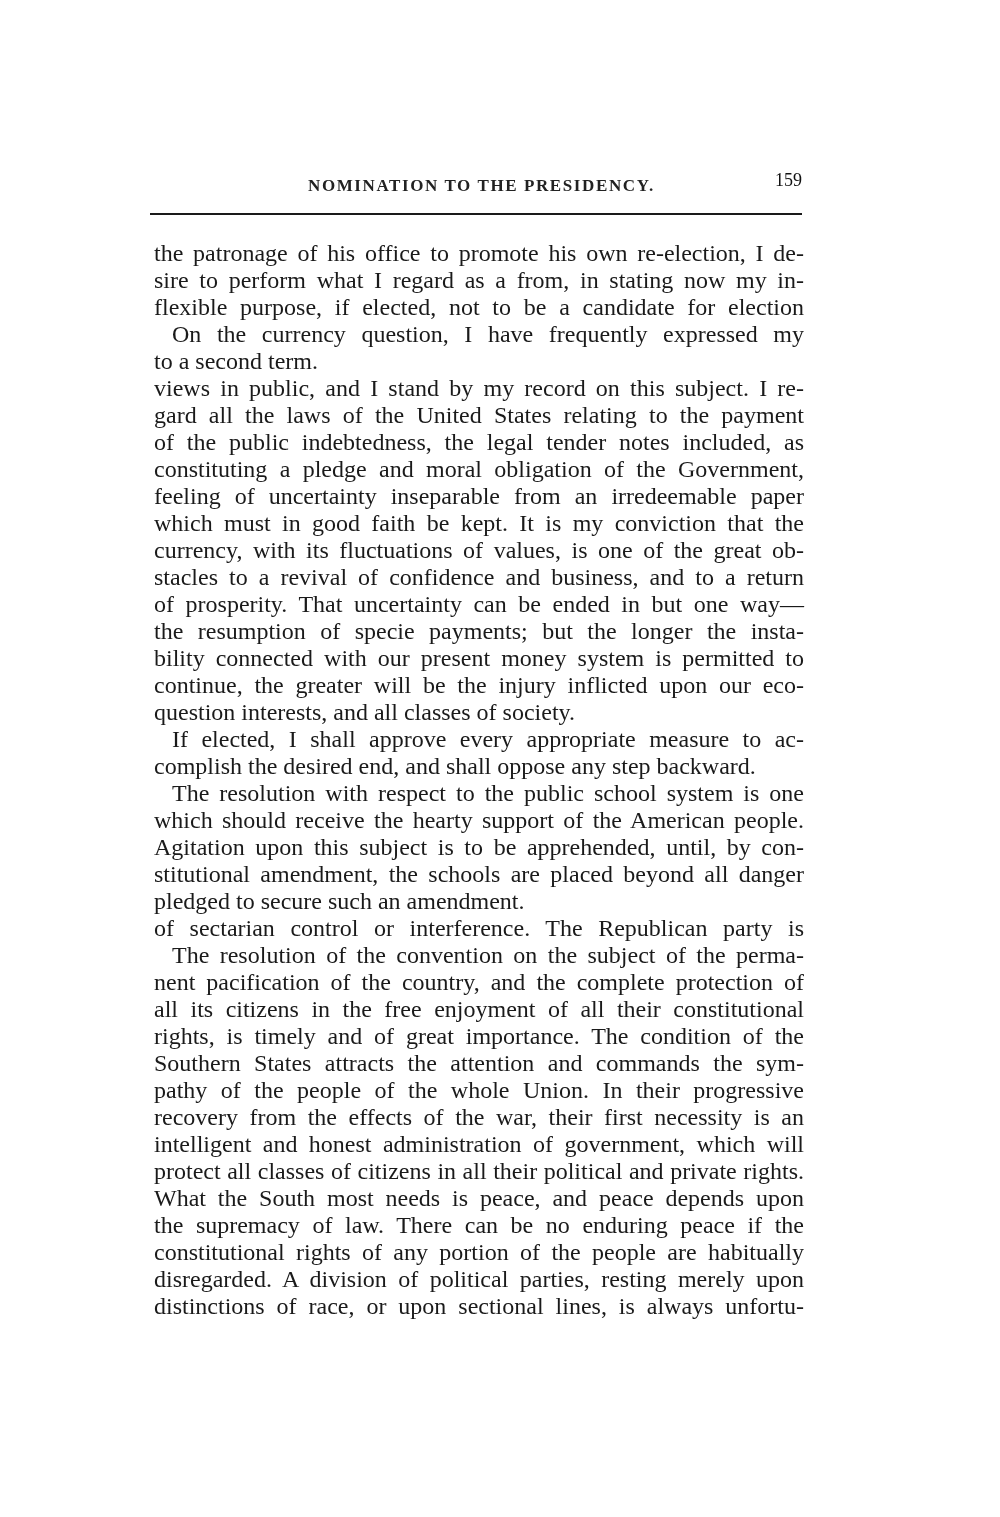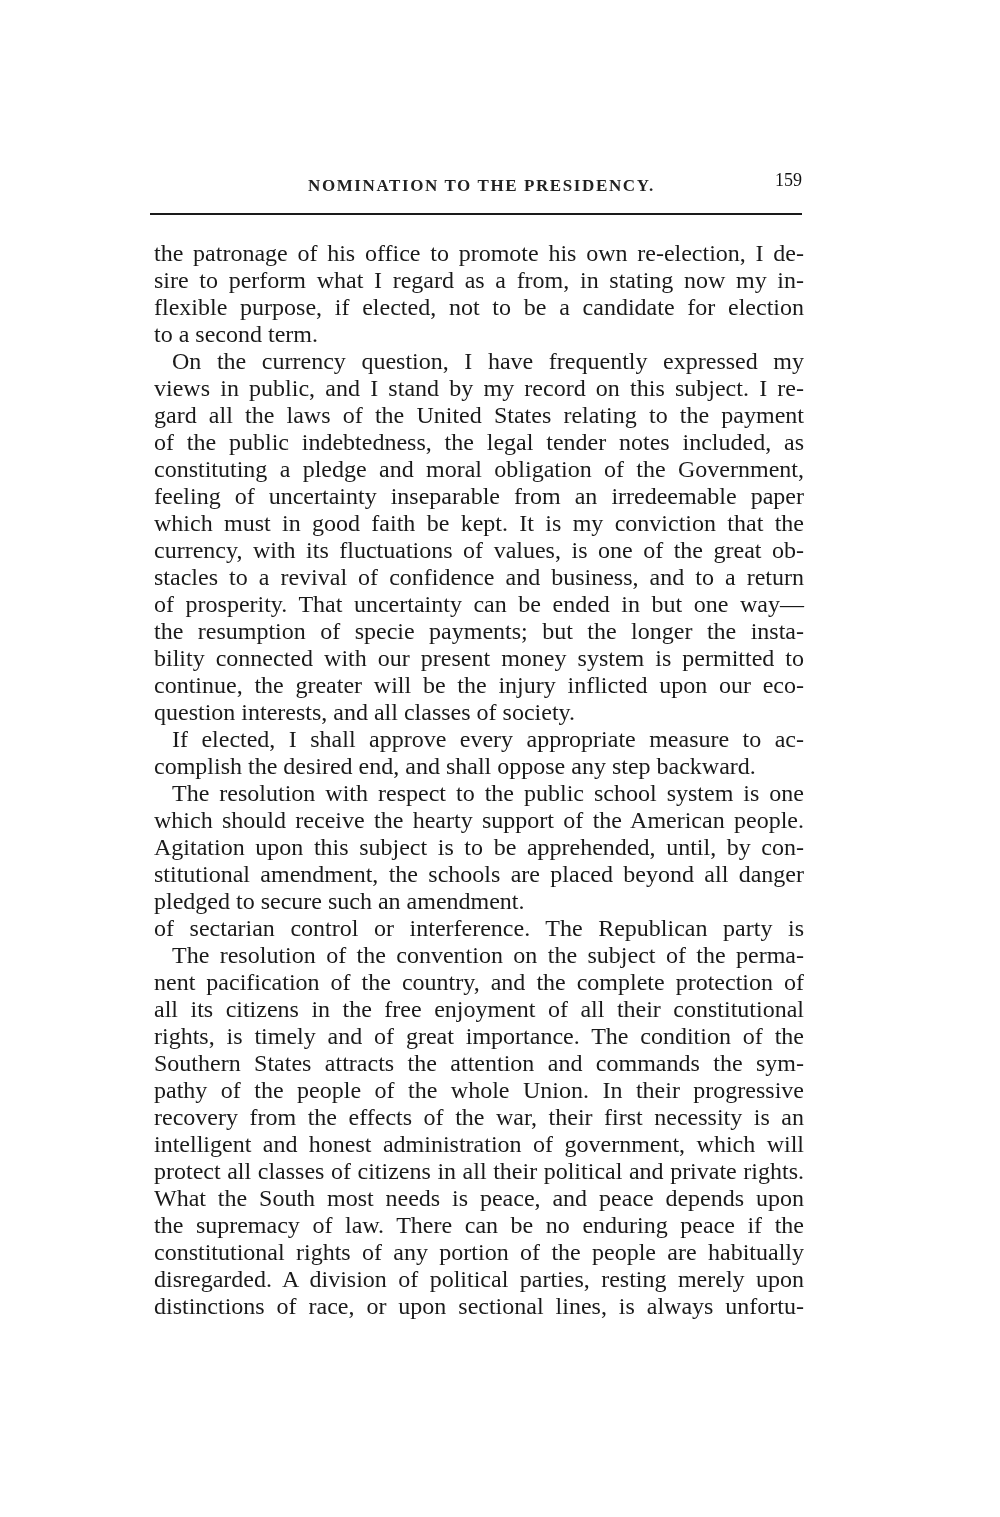--- a/index.html
+++ b/index.html
@@ -81,22 +81,22 @@
   <div class="running-head">
     <span class="running-title">NOMINATION TO THE PRESIDENCY.</span>
     <span class="page-number">159</span>
   </div>
   <div class="head-rule"></div>
 
   <div class="body-text" id="body-text">
       <span class="line">the patronage of his office to promote his own re-election, I de-</span>
       <span class="line">sire to perform what I regard as a from, in stating now my in-</span>
       <span class="line">flexible purpose, if elected, not to be a candidate for election</span>
+      <span class="line indent">On the currency question, I have frequently expressed my</span>
       <span class="line last">to a second term.</span>
-      <span class="line indent">On the currency question, I have frequently expressed my</span>
       <span class="line">views in public, and I stand by my record on this subject. I re-</span>
       <span class="line">gard all the laws of the United States relating to the payment</span>
       <span class="line">of the public indebtedness, the legal tender notes included, as</span>
       <span class="line">constituting a pledge and moral obligation of the Government,</span>
       <span class="line">feeling of uncertainty inseparable from an irredeemable paper</span>
       <span class="line">which must in good faith be kept. It is my conviction that the</span>
       <span class="line">currency, with its fluctuations of values, is one of the great ob-</span>
       <span class="line">stacles to a revival of confidence and business, and to a return</span>
       <span class="line">of prosperity. That uncertainty can be ended in but one way—</span>
       <span class="line">the resumption of specie payments; but the longer the insta-</span>

